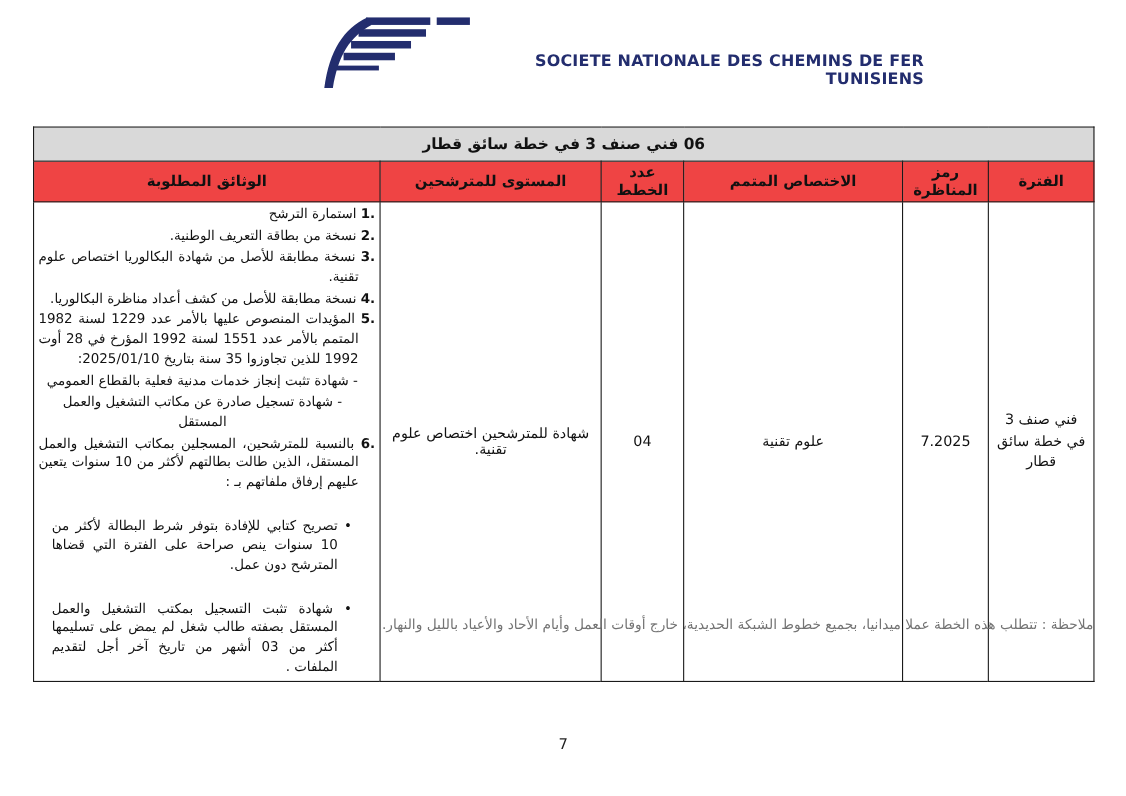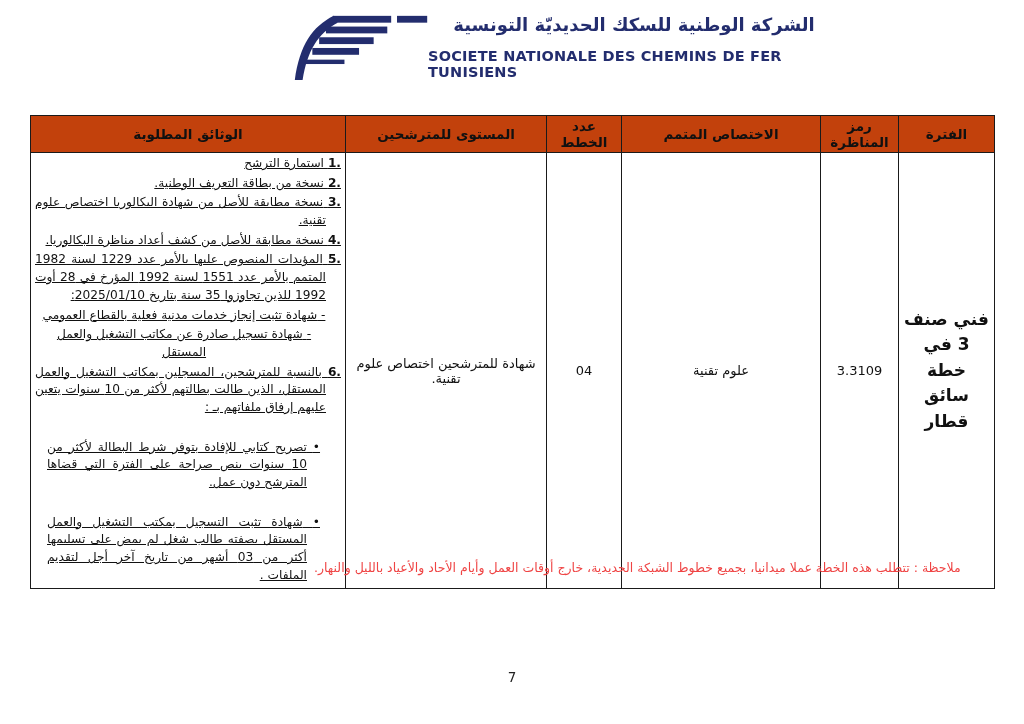--- a/index.html
+++ b/index.html
@@ -10,55 +10,55 @@
   }
   .page{position:absolute;inset:0;overflow:hidden;}
 
   
   .logo{position:absolute;left:288px;top:8px;width:146px;height:78px;}
   .company-ar{
     position:absolute;left:428px;top:14px;width:412px;text-align:center;
     color:var(--navy);font-weight:bold;font-size:18px;direction:rtl;
   }
   .company-fr{
-    position:absolute;left:428px;top:48px;width:412px;text-align:left;
+    position:absolute;left:428px;top:48px;width:412px;text-align:right;
     color:var(--navy);font-weight:bold;font-size:14.5px;letter-spacing:.2px;
   }
 
   
   table.main{
     position:absolute;left:30px;top:115px;width:964px;
     border-collapse:collapse;table-layout:fixed;direction:rtl;
     font-size:13px;
   }
   table.main th, table.main td{border:1px solid var(--border);padding:2px 4px;}
   tr.title-row td{
     background:var(--titlebg);height:26px;text-align:center;
     font-weight:bold;font-size:14px;
   }
-  tr.head-row th{height:26px;text-align:center;font-weight:bold;font-size:13.5px;background:#c2410c;}
+  tr.head-row th{height:26px;text-align:center;font-weight:bold;font-size:13.5px;background:#ef4444;}
   tr.body-row td{height:358px;vertical-align:middle;text-align:center;background:#fff;}
-  td.pos-cell{font-weight:bold;font-size:17px;line-height:1.5;padding:0 6px;}
+  td.pos-cell{font-weight:normal;font-size:13px;line-height:1.5;padding:0 6px;}
   td.docs-cell{
     vertical-align:top;text-align:right;direction:rtl;
     padding:4px 6px 4px 8px;font-size:12.2px;line-height:1.45;
   }
 
   
-  .doc-item{margin:0 0 2px 0;text-decoration:underline;}
+  .doc-item{margin:0 0 2px 0;}
   .k-num{padding-right:15px;text-indent:-15px;text-align:justify;}
   .k-dash{padding-right:8px;}
   .k-bullet{padding-right:34px;padding-left:12px;text-indent:-13px;text-align:justify;margin-top:22px;}
   .doc-marker{font-weight:bold;}
   .k-dash .doc-marker,.k-bullet .doc-marker{font-weight:normal;}
 
   
   .note{
     position:absolute;right:30px;top:560px;width:680px;
-    direction:rtl;text-align:left;font-size:12.5px;color:#ef4444;
+    direction:rtl;text-align:right;font-size:12.5px;color:#737373;
   }
   .page-num{
     position:absolute;left:0;top:669px;width:100%;
     text-align:center;font-size:13.5px;color:#222;
   }
 </style>
 </head>
 <body style="--navy: #232d6e; --titlebg: #d9d9d9; --border: #1a1a1a;">
 
 <div class="page">
@@ -69,44 +69,46 @@
         <path d="M47,8 C25,19 12,38 7,74 L15,74 C20,43 31,26 51,15 Z"></path>
         <rect x="46" y="8" width="60" height="7"></rect>
         <rect x="112" y="8" width="31" height="7"></rect>
         <rect x="39" y="19" width="63" height="7"></rect>
         <rect x="32" y="30" width="56" height="7"></rect>
         <rect x="25" y="41" width="48" height="7"></rect>
         <rect x="18" y="53" width="40" height="4.5"></rect>
       </g>
     </svg>
   </div>
-  <div class="company-ar" dir="rtl">الشركة الوطنية للسكك الحديديّة التونسية</div>
   <div class="company-fr">SOCIETE NATIONALE DES CHEMINS DE FER TUNISIENS</div>
 
   <table class="main">
     <colgroup>
       <col style="width:96px">
         <col style="width:78px">
         <col style="width:199px">
       <col style="width:75px">
         <col style="width:201px">
         <col style="width:315px">
     </colgroup>
     <tbody>
+      <tr class="title-row">
+        <td colspan="6">06 فني صنف 3 في خطة سائق قطار</td>
+      </tr>
       <tr class="head-row">
         <th>الفترة</th>
         <th>رمز المناظرة</th>
         <th>الاختصاص المتمم</th>
         <th>عدد الخطط</th>
         <th>المستوى للمترشحين</th>
         <th>الوثائق المطلوبة</th>
       </tr>
       <tr class="body-row">
         <td class="pos-cell">فني صنف 3 في خطة سائق قطار</td>
-        <td>3.3109</td>
+        <td>7.2025</td>
         <td>علوم تقنية</td>
         <td>04</td>
         <td>شهادة للمترشحين اختصاص علوم تقنية.</td>
         <td class="docs-cell">
             <div class="doc-item k-num"><span class="doc-marker" dir="ltr">1.</span> <span>استمارة الترشح</span></div>
             <div class="doc-item k-num"><span class="doc-marker" dir="ltr">2.</span> <span>نسخة من بطاقة التعريف الوطنية.</span></div>
             <div class="doc-item k-num"><span class="doc-marker" dir="ltr">3.</span> <span>نسخة مطابقة للأصل من شهادة البكالوريا اختصاص علوم تقنية.</span></div>
             <div class="doc-item k-num"><span class="doc-marker" dir="ltr">4.</span> <span>نسخة مطابقة للأصل من كشف أعداد مناظرة البكالوريا.</span></div>
             <div class="doc-item k-num"><span class="doc-marker" dir="ltr">5.</span> <span>المؤيدات المنصوص عليها بالأمر عدد 1229 لسنة 1982 المتمم بالأمر عدد 1551 لسنة 1992 المؤرخ في 28 أوت 1992 للذين تجاوزوا 35 سنة بتاريخ 2025/01/10:</span></div>
             <div class="doc-item k-dash"><span class="doc-marker" dir="ltr">-</span> <span>شهادة تثبت إنجاز خدمات مدنية فعلية بالقطاع العمومي</span></div>

